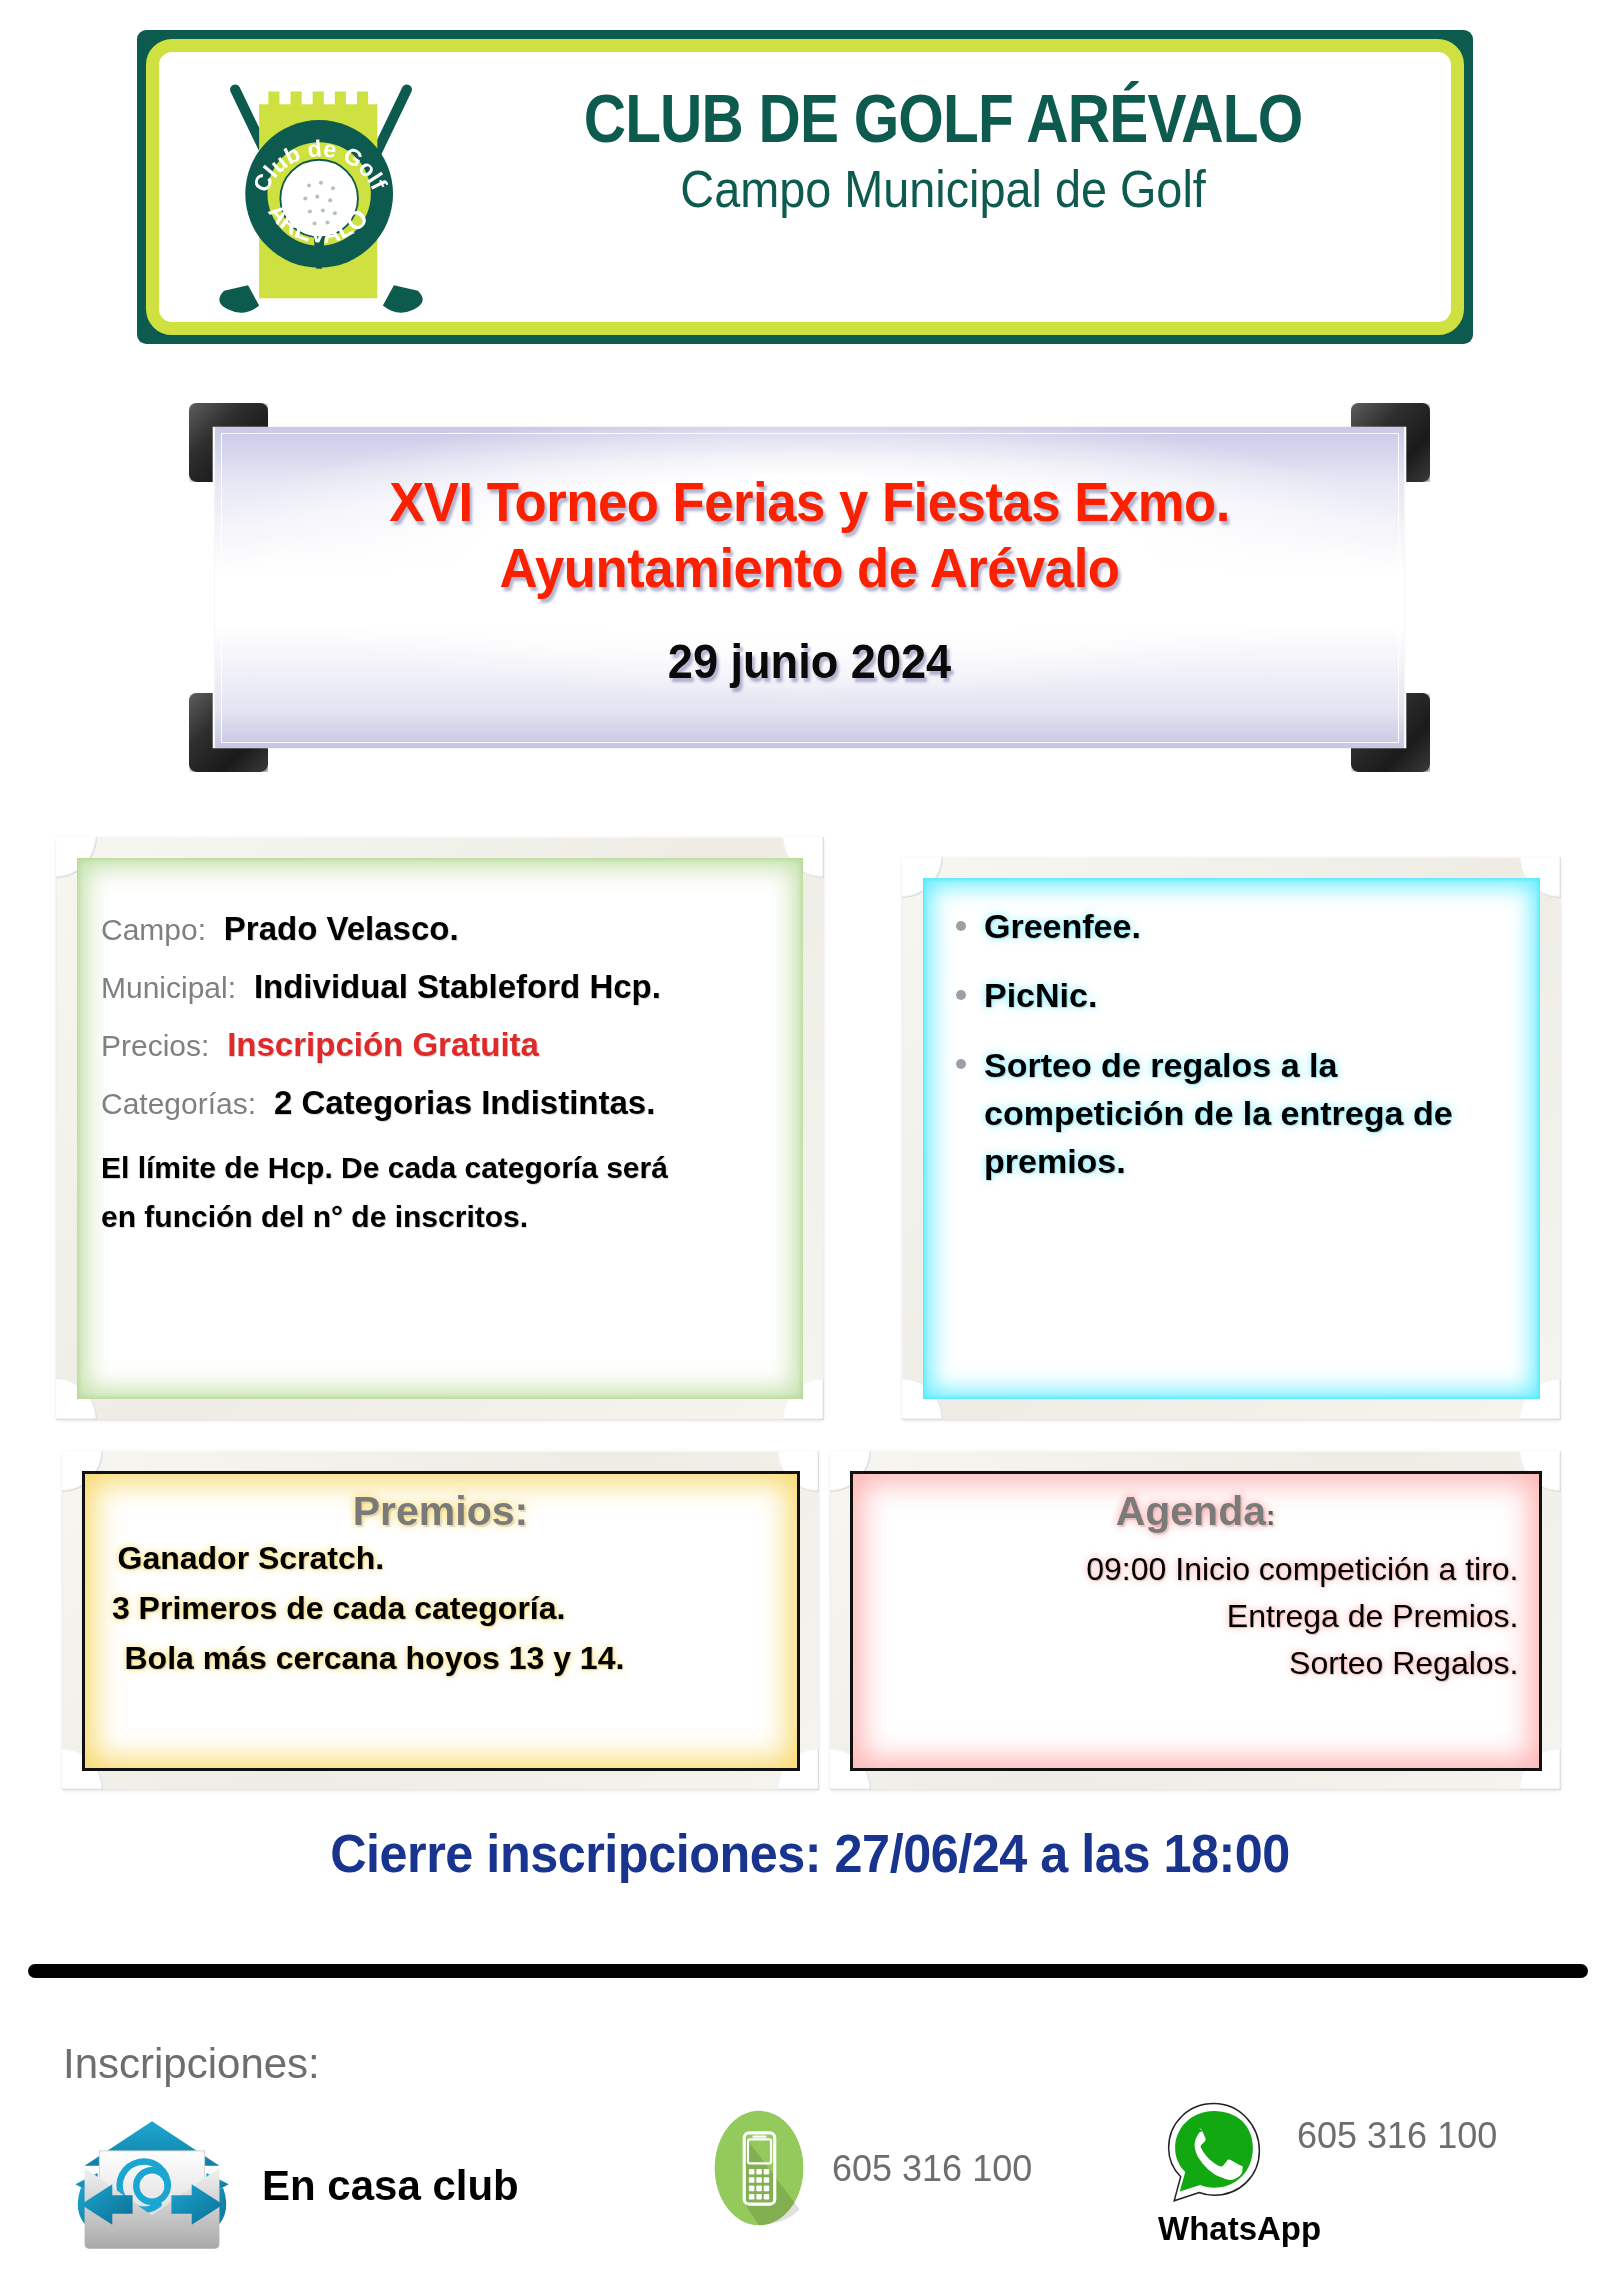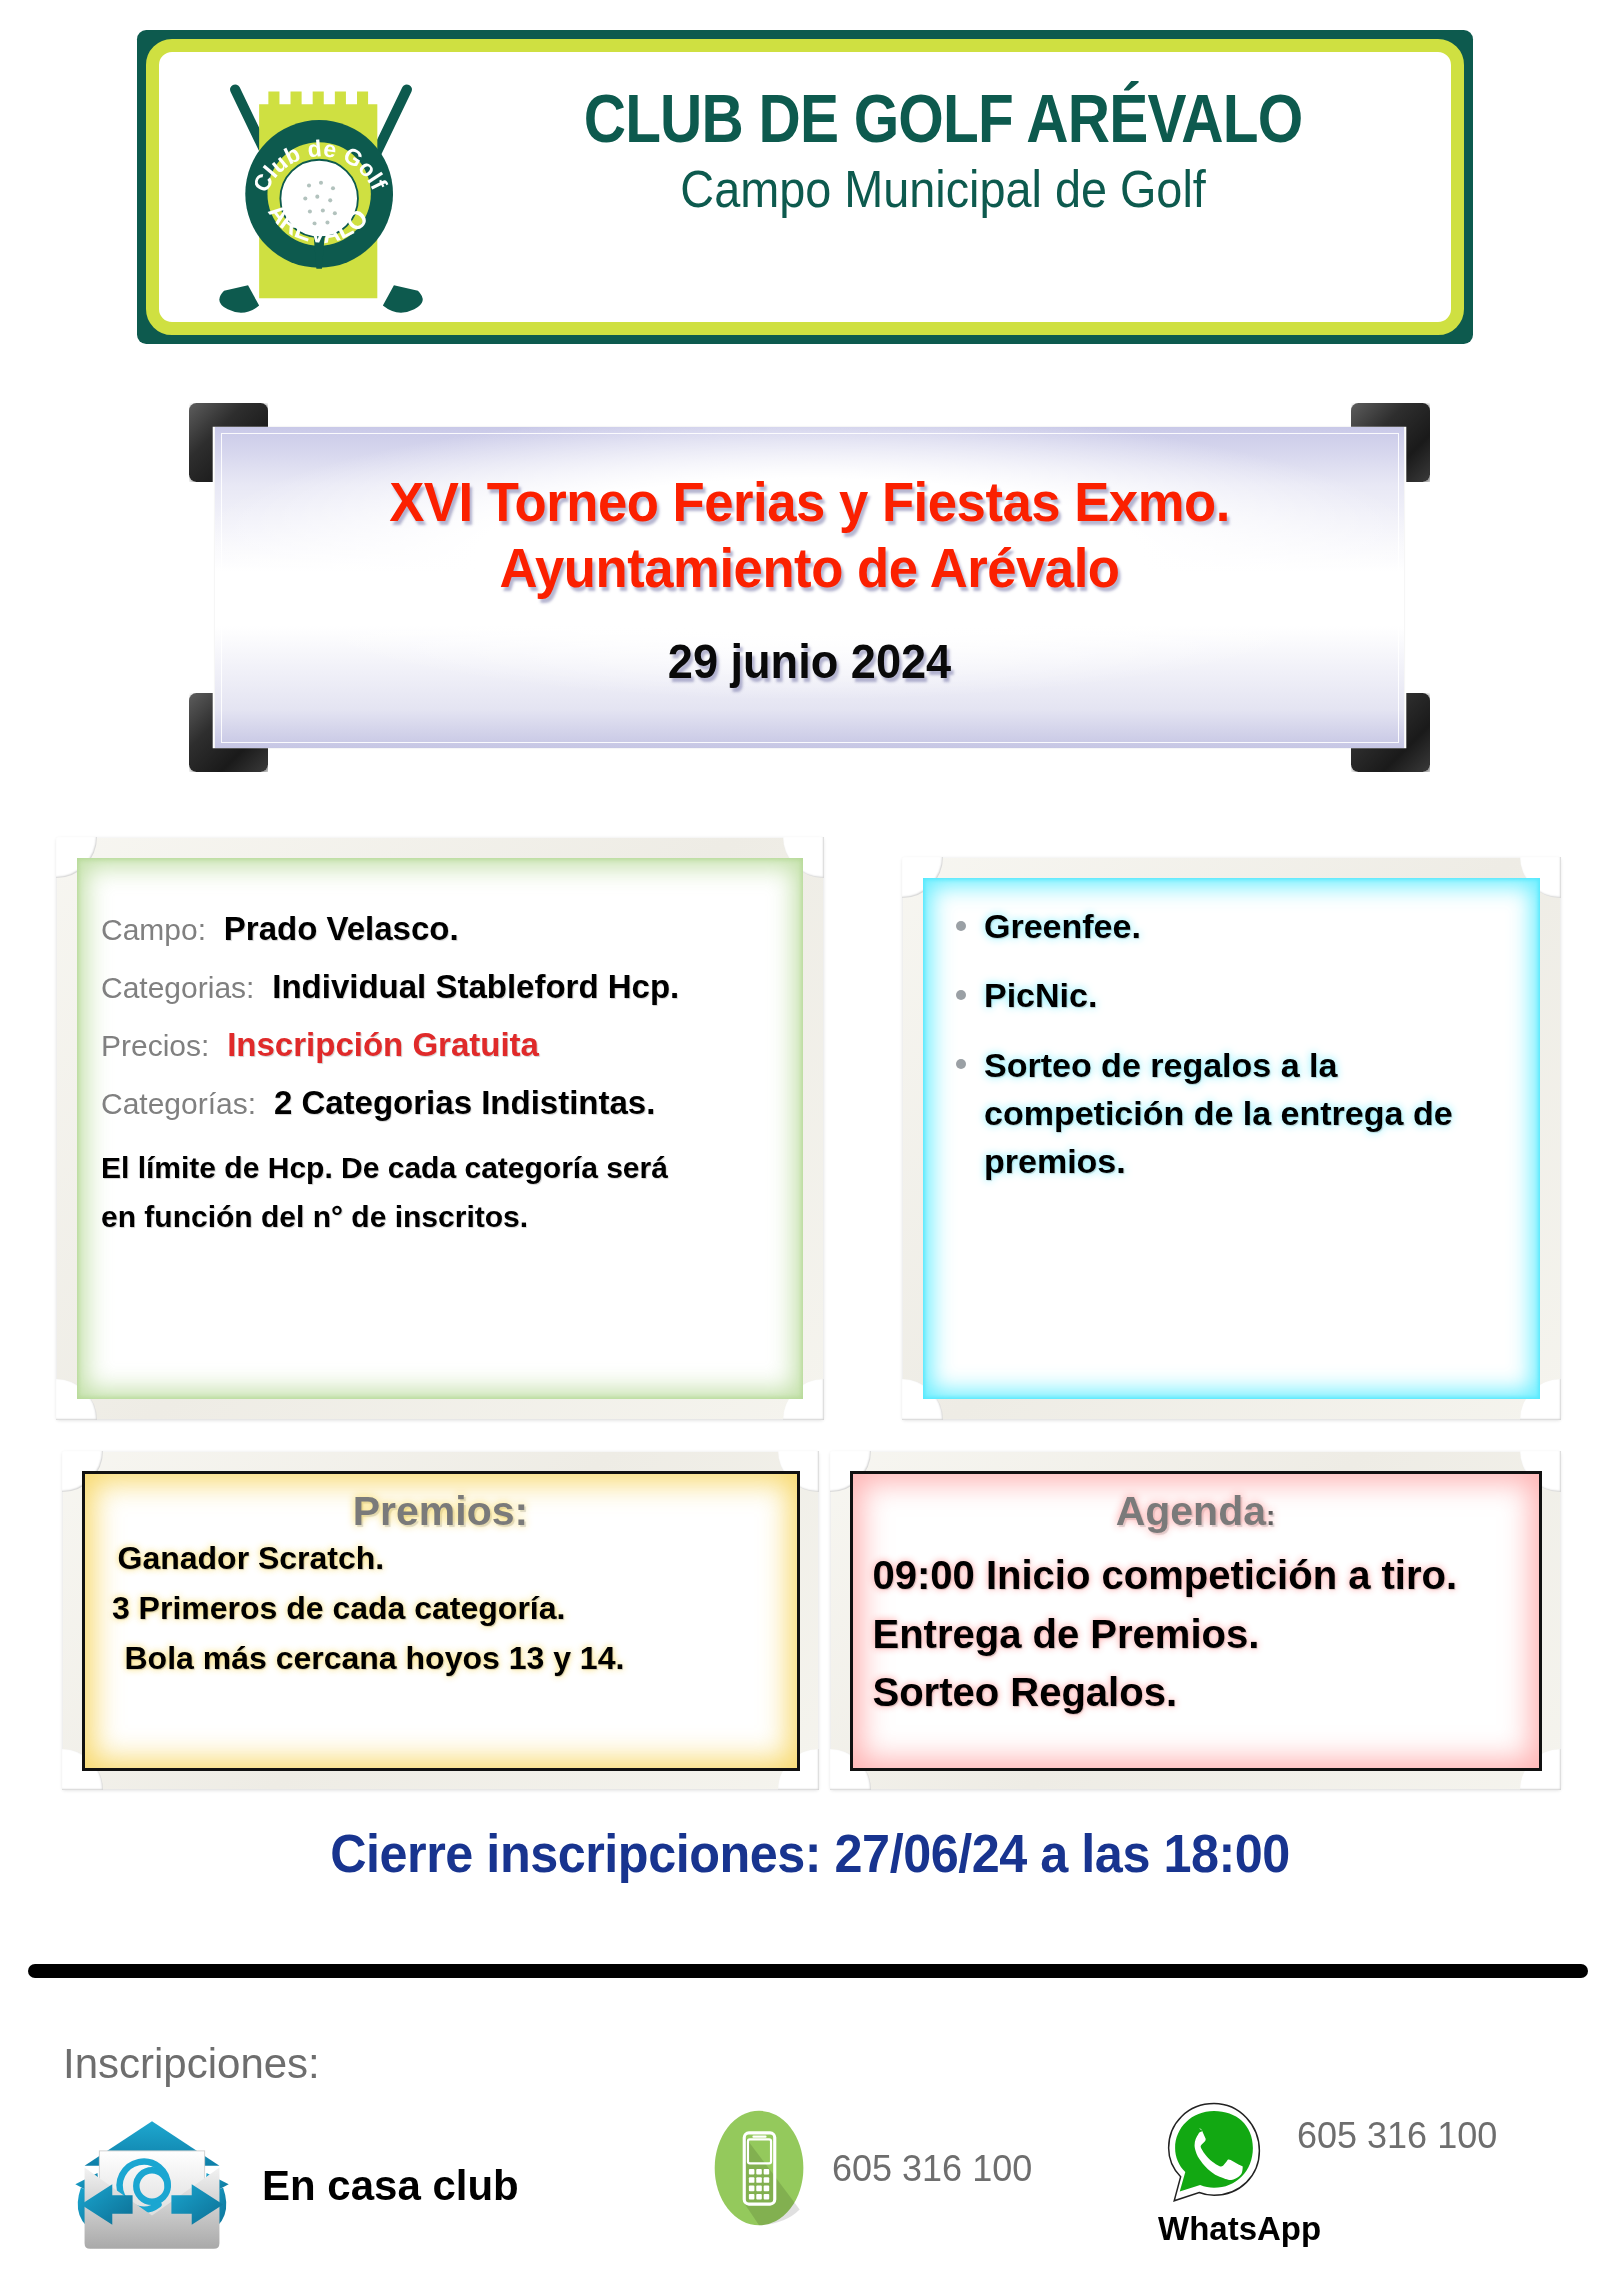--- a/index.html
+++ b/index.html
@@ -320,23 +320,23 @@
     font-weight: bold;
     color: #7a7a7a;
     margin-bottom: 11px;
     text-shadow: 0 0 8.3px rgba(255, 150, 150, 0.95), 1.8px 1.8px 0.9px rgba(0,0,0,0.15);
   }
   .agenda-title .colon {
     font-size: 28px;
     color: #5f5f5f;
   }
   .agenda-line {
-    text-align: left;
-    font-size: 40px;
-    font-weight: bold;
+    text-align: right;
+    font-size: 32px;
+    font-weight: normal;
     color: #000000;
     line-height: 1.46;
     text-shadow: 0 0 7.4px rgba(255, 150, 150, 0.9), 0.9px 0.9px 0.9px rgba(0,0,0,0.2);
   }
 
   
   .cierre-line {
     position: absolute;
     left: 0; right: 0;
     top: 1823px;
@@ -495,21 +495,21 @@
   <span class="fold bl"></span>
   <span class="fold br"></span>
   <div class="info-box-inner">
 
     <div class="info-row">
       <span class="info-label">Campo:</span>
       <span class="info-value">Prado Velasco.</span>
     </div>
 
     <div class="info-row">
-      <span class="info-label">Categorias:</span>
+      <span class="info-label">Municipal:</span>
       <span class="info-value">Individual Stableford Hcp.</span>
     </div>
 
     <div class="info-row">
       <span class="info-label">Precios:</span>
       <span class="info-value free">Inscripción Gratuita</span>
     </div>
 
     <div class="info-row">
       <span class="info-label">Categorías:</span>

